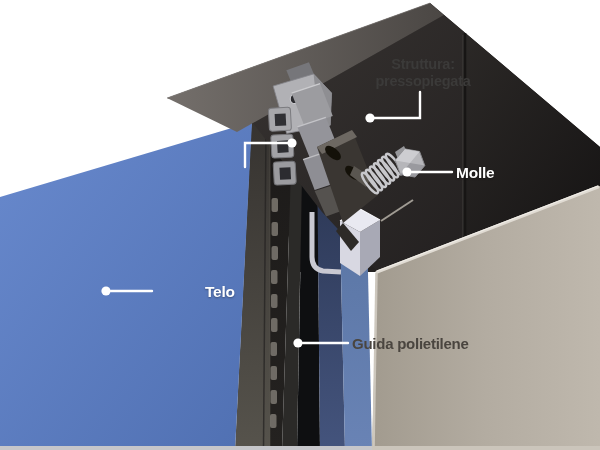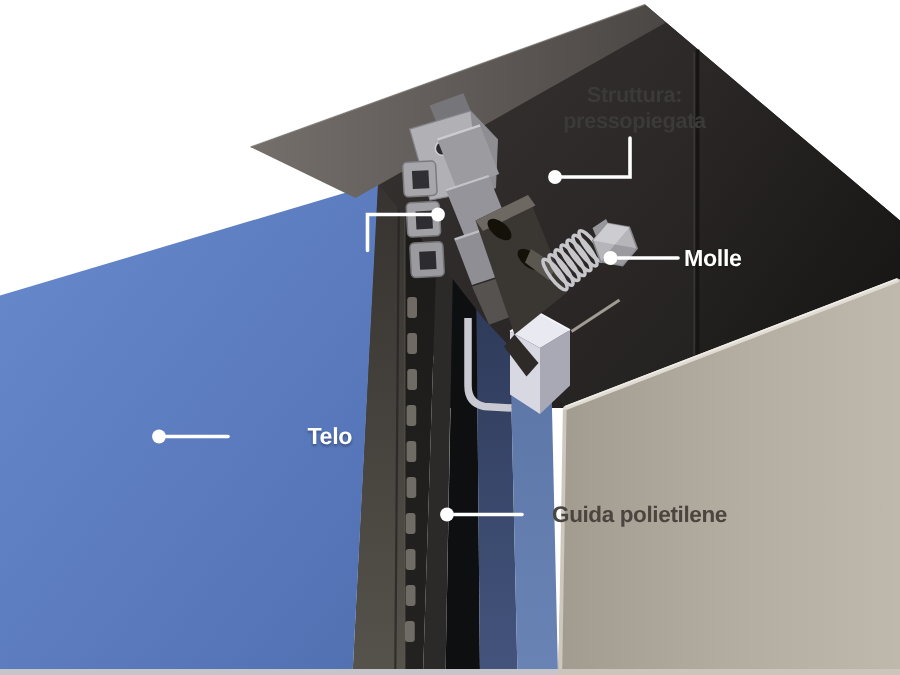--- a/index.html
+++ b/index.html
@@ -178,14 +178,14 @@
 </svg>
 
   <div class="lbl lbl-dark center" style="left:423px;top:56px;">
     <span style="display:block">Struttura:</span>
     <span style="display:block">pressopiegata</span>
   </div>
   <div class="lbl lbl-white" style="left:456px;top:164px;text-align:center;">Molle</div>
   <div class="lbl lbl-dark2 center" style="left:236px;top:176px;">
   </div>
   <div class="lbl lbl-white" style="left:157px;top:283px;margin-left:48px;">Telo</div>
-  <div class="lbl lbl-beige" style="left:368px;top:335px;">Guida polietilene</div>
+  <div class="lbl lbl-beige" style="left:352px;top:335px;">Guida polietilene</div>
 </div>
 
 </body></html>

